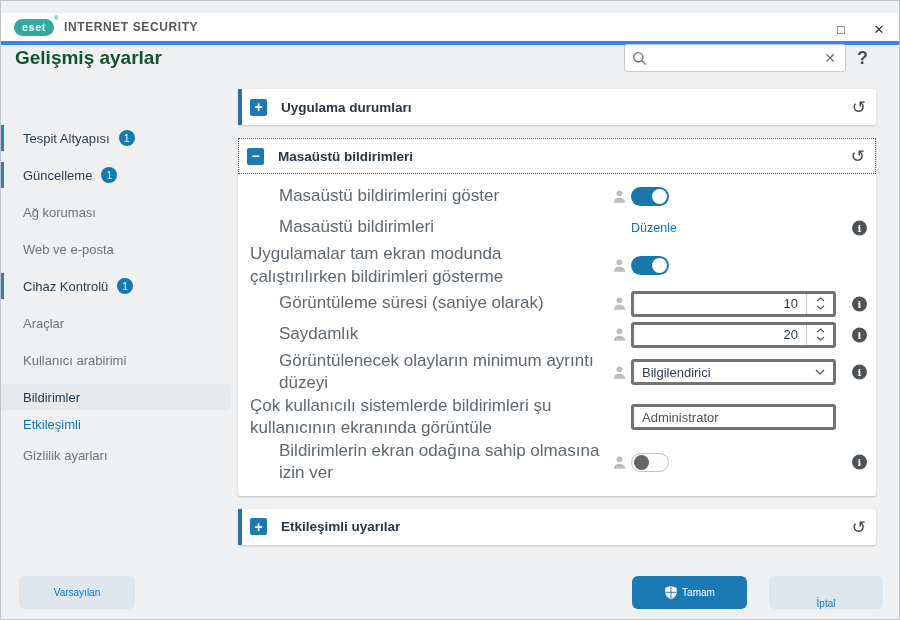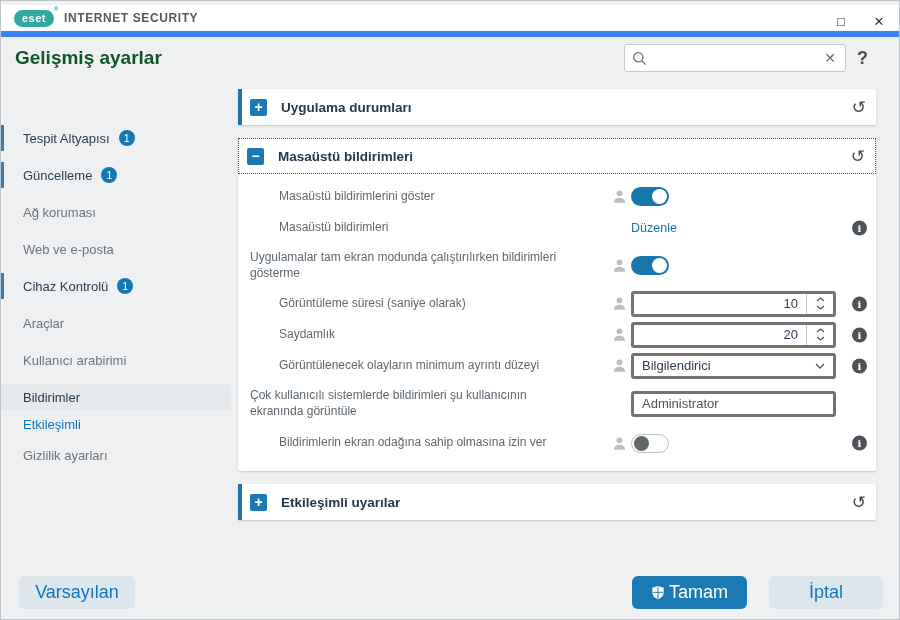--- a/index.html
+++ b/index.html
@@ -1,22 +1,22 @@
 <!DOCTYPE html>
 <html><head>
 <meta charset="utf-8">
 <style>
   * { margin:0; padding:0; box-sizing:border-box; }
   body { background:#9aa0a4; font-family:"Liberation Sans", sans-serif; }
   .window { position:relative; width:900px; height:620px; background:#eef0f1;
             border:1px solid #bfc4c7; overflow:hidden; }
 
   
-  .titlebar { position:absolute; top:4px; left:0; width:100%; height:32px; background:#fff;
-              border-bottom:6px solid #3b82f6; display:flex; align-items:center; padding-left:13px; }
+  .titlebar { position:absolute; top:12px; left:0; width:100%; height:32px; background:#fff;
+              border-bottom:4px solid #3b82f6; display:flex; align-items:center; padding-left:13px; }
   .logo-pill { background:#31a8a0; color:#fff; border-radius:9px; width:40px; height:17px;
                display:flex; align-items:center; justify-content:center; font-weight:bold;
                font-size:11px; letter-spacing:.5px; position:relative; }
   .logo-reg { position:absolute; top:-4px; right:-5px; font-size:6px; color:#31a8a0; }
   .product-name { margin-left:10px; font-size:12px; font-weight:bold; color:#55595c; letter-spacing:.6px; }
   .winbtns { position:absolute; right:10px; top:0; height:32px; display:flex; align-items:center; gap:18px; }
   .winbtn { color:#333; font-size:13px; width:20px; text-align:center; cursor:default; }
 
   
   .page-title { position:absolute; left:14px; top:46px; font-size:19px; font-weight:bold; color:#14532d; }
@@ -49,21 +49,21 @@
               font-size:14px; font-weight:bold; display:flex; align-items:center; justify-content:center;
               line-height:1; flex-shrink:0; }
   .sec-title { margin-left:14px; font-size:13.5px; font-weight:bold; color:#24384a; }
   .undo-btn { position:absolute; right:10px; top:50%; transform:translateY(-50%); font-size:17px;
               color:#3f4549; line-height:1; }
 
   
   .sec-content { padding:7px 0 11px 0; }
   .row { position:relative; display:flex; align-items:center; padding-left:41px; min-height:31px; }
   .row.tall { min-height:45px;padding-left:12px; }
-  .row-label { width:330px; font-size:12px; color:#5e6870; line-height:1.32; }
+  .row-label { width:330px; font-size:17px; color:#5e6870; line-height:1.32; }
   .ctrl { position:absolute; left:374px; display:flex; align-items:center; }
   .person { margin-right:4px; flex-shrink:0; }
   .toggle { width:38px; height:19px; border-radius:10px; position:relative; }
   .toggle.on { background:#1878ac; }
   .toggle.on .knob { position:absolute; right:2px; top:2px; width:15px; height:15px; border-radius:50%; background:#fff; }
   .toggle.off { background:#fcfcfc; border:1px solid #bfc3c5; }
   .toggle.off .knob { position:absolute; left:2px; top:1px; width:15px; height:15px; border-radius:50%; background:#616668; }
   .link { font-size:12.5px; color:#1076bc; margin-left:19px; }
   .fieldbox { width:205px; height:26px; border:3px solid #737373; border-radius:3px; background:#fff;
               display:flex; align-items:center; overflow:hidden; }
@@ -74,26 +74,26 @@
   .spinner { width:27px; height:100%; border-left:1px solid #c6cacc; display:flex; flex-direction:column;
              align-items:center; justify-content:center; gap:3px; }
   .sel-value { flex:1; padding-left:8px; font-size:13px; color:#2c3e50; }
   .sel-chev { padding-right:8px; display:flex; align-items:center; }
   .info-dot { position:absolute; right:9px; top:50%; transform:translateY(-50%); width:15px; height:15px;
               border-radius:50%; background:#4d5257; color:#fff; font-size:10px; font-weight:bold;
               font-family:"DejaVu Serif", serif; display:flex; align-items:center; justify-content:center; }
 
   
   .footer-btn { position:absolute; top:575px; height:33px; border-radius:6px; display:flex;
-                align-items:center; justify-content:center; font-size:18px; }
+                align-items:center; justify-content:center; font-size:10px; }
   .btn-light { background:#dde6ec; color:#1076bc; }
   .btn-primary { background:#1b79b3; color:#fff; gap:4px; }
   #btn-default { left:18px; width:116px; }
   #btn-ok { left:631px; width:115px; }
-  #btn-cancel { left:768px; width:114px; }
+  #btn-cancel { left:768px; width:114px;align-items:flex-end; }
 </style>
 </head>
 <body>
 
 <div class="window">
 
   <div class="titlebar">
     <div class="logo-pill">
       <span>eset</span>
       <span class="logo-reg">®</span>

